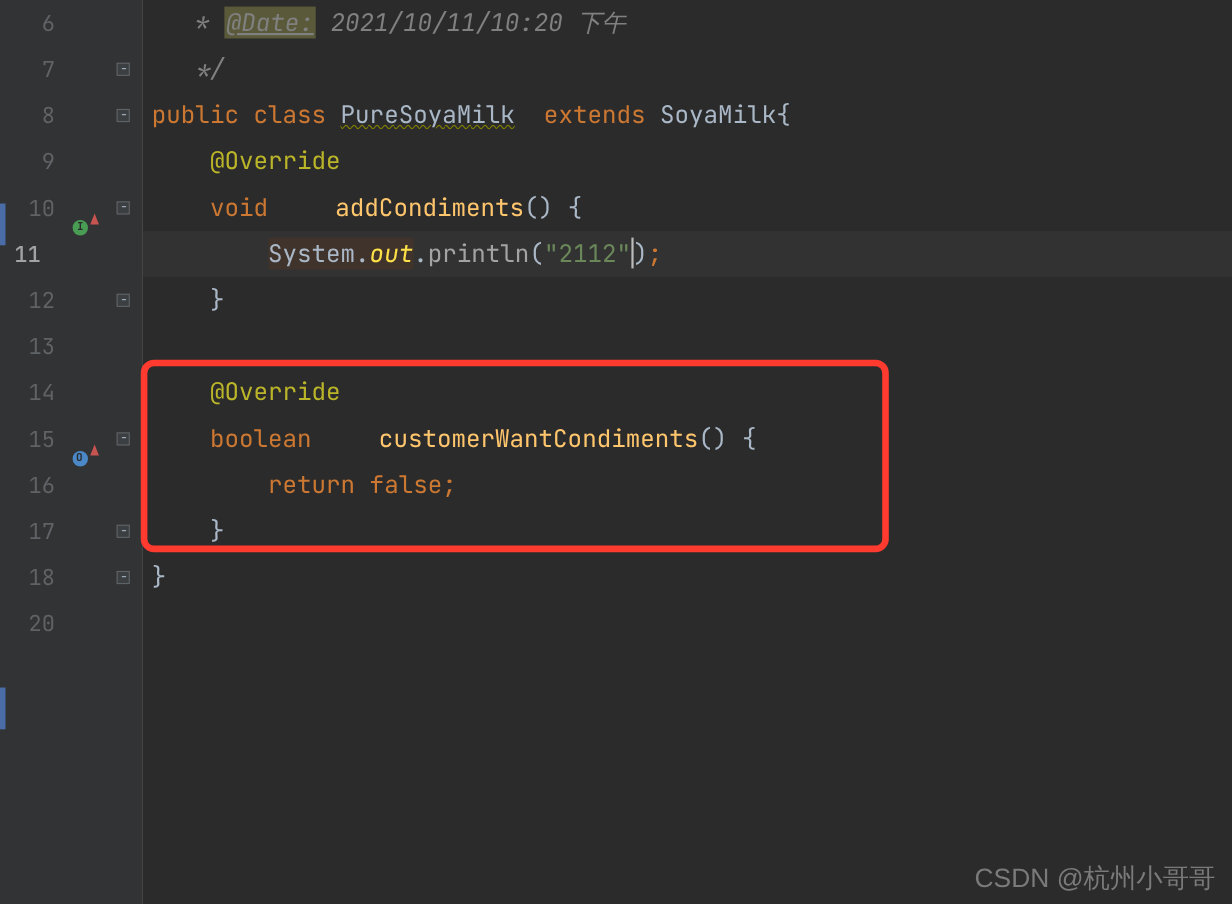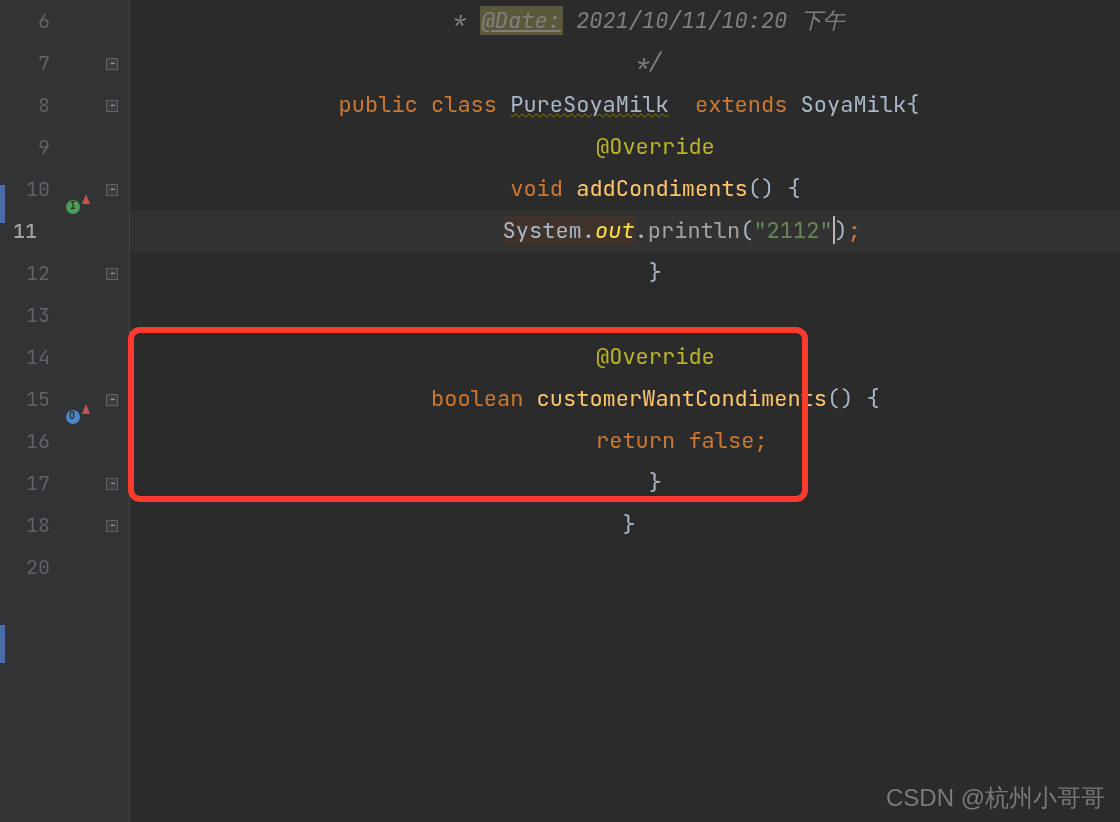--- a/index.html
+++ b/index.html
@@ -90,34 +90,33 @@
       left: 0;
       right: 0;
       height: 42px;
       background: #323232;
       top: 210px;
       z-index: 0;
     }
     .code-content {
       position: relative;
       z-index: 1;
-      text-align: center;
     }
     
     
     .keyword { color: #cc7832; }
     .class-name { color: #a9b7c6; }
     .class-name-warn { 
       color: #a9b7c6; 
       text-decoration: wavy underline #808000;
       text-decoration-thickness: 1px;
     }
     .annotation { color: #bbb529; }
     .method-call { color: #a3a3a3; }
-    .method-decl { color: #ffc66d; }
+    .method-decl { color: #ffc66d; margin-left: 48px; }
     .string { color: #6a8759; }
     .comment { color: #808080; font-style: italic; }
     .doc-tag { 
       color: #808080; 
       font-style: italic;
       text-decoration: underline;
       background: #5a5a3a;
       padding: 0 2px;
     }
     .static-field { color: #fde047; font-style: italic; }

